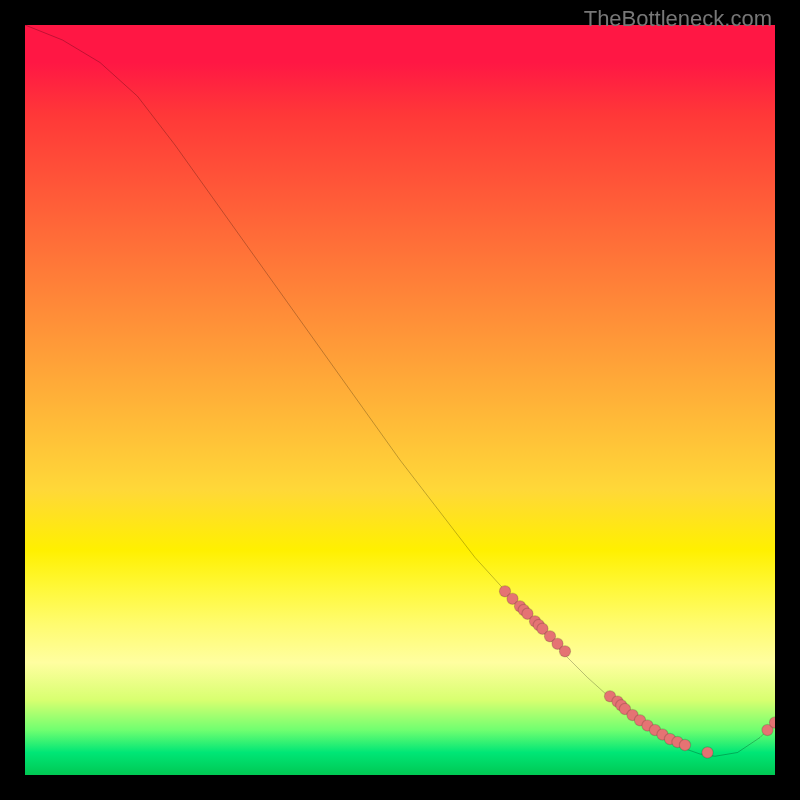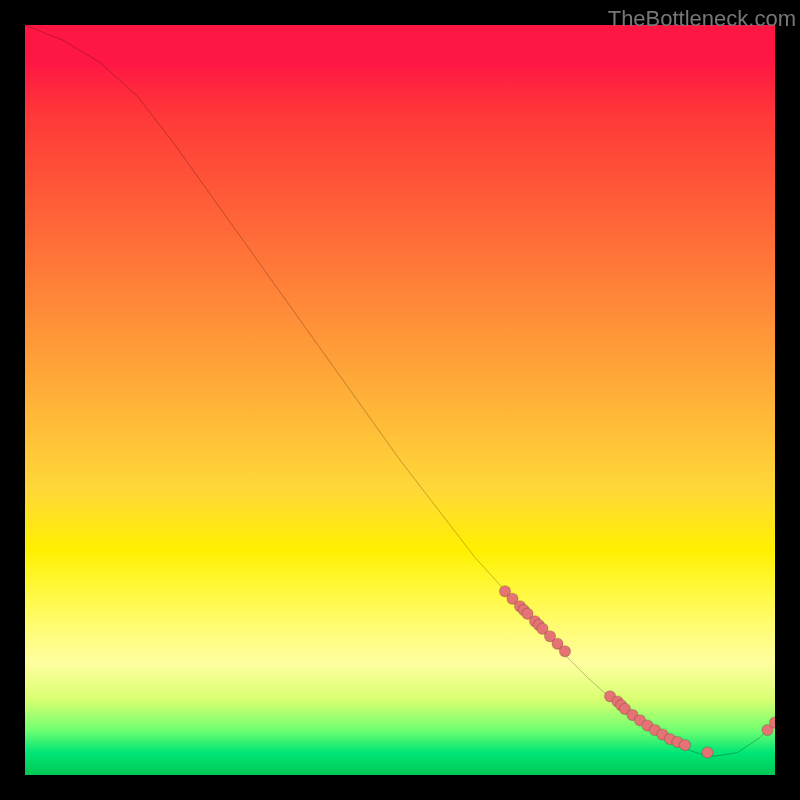--- a/index.html
+++ b/index.html
@@ -6,21 +6,21 @@
   body {
     width: 800px;
     height: 800px;
     background: #000;
     font-family: Arial, sans-serif;
     position: relative;
   }
   .watermark {
     position: absolute;
     top: 6px;
-    right: 4px;
+    right: 28px;
     color: #777;
     font-size: 22px;
     z-index: 10;
   }
   .chart-container {
     position: absolute;
     left: 25px;
     top: 25px;
     width: 750px;
     height: 750px;

